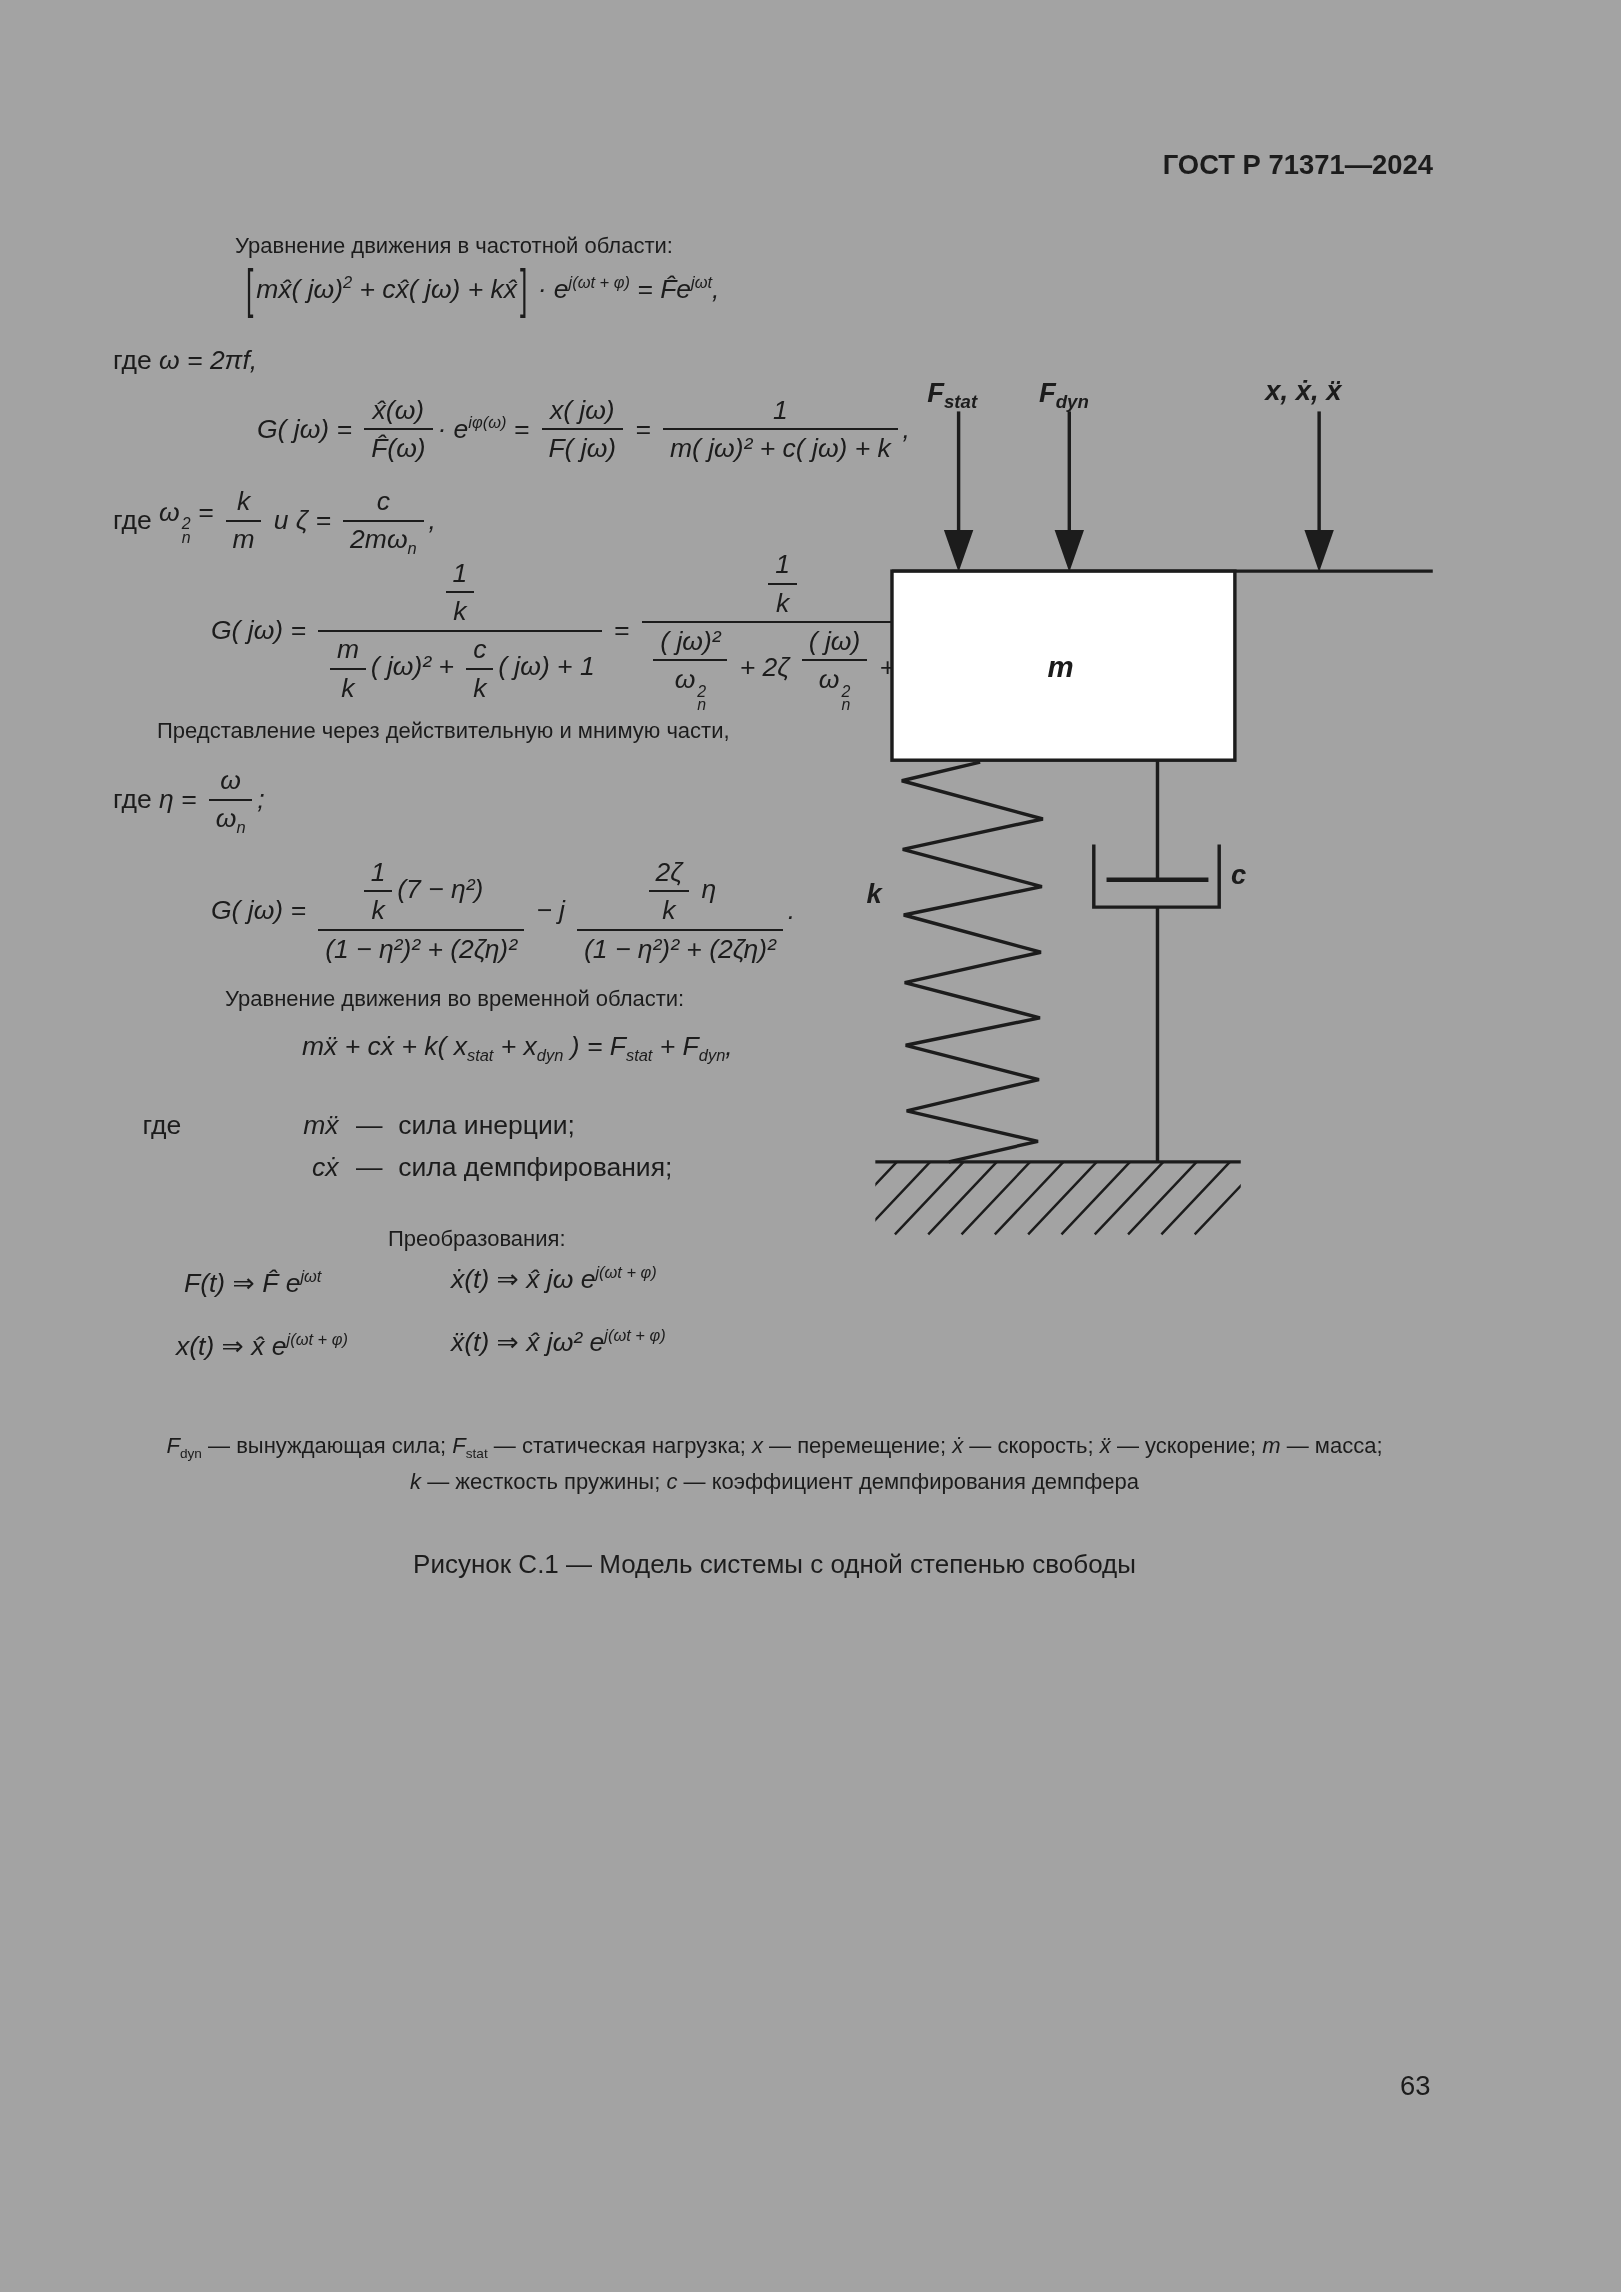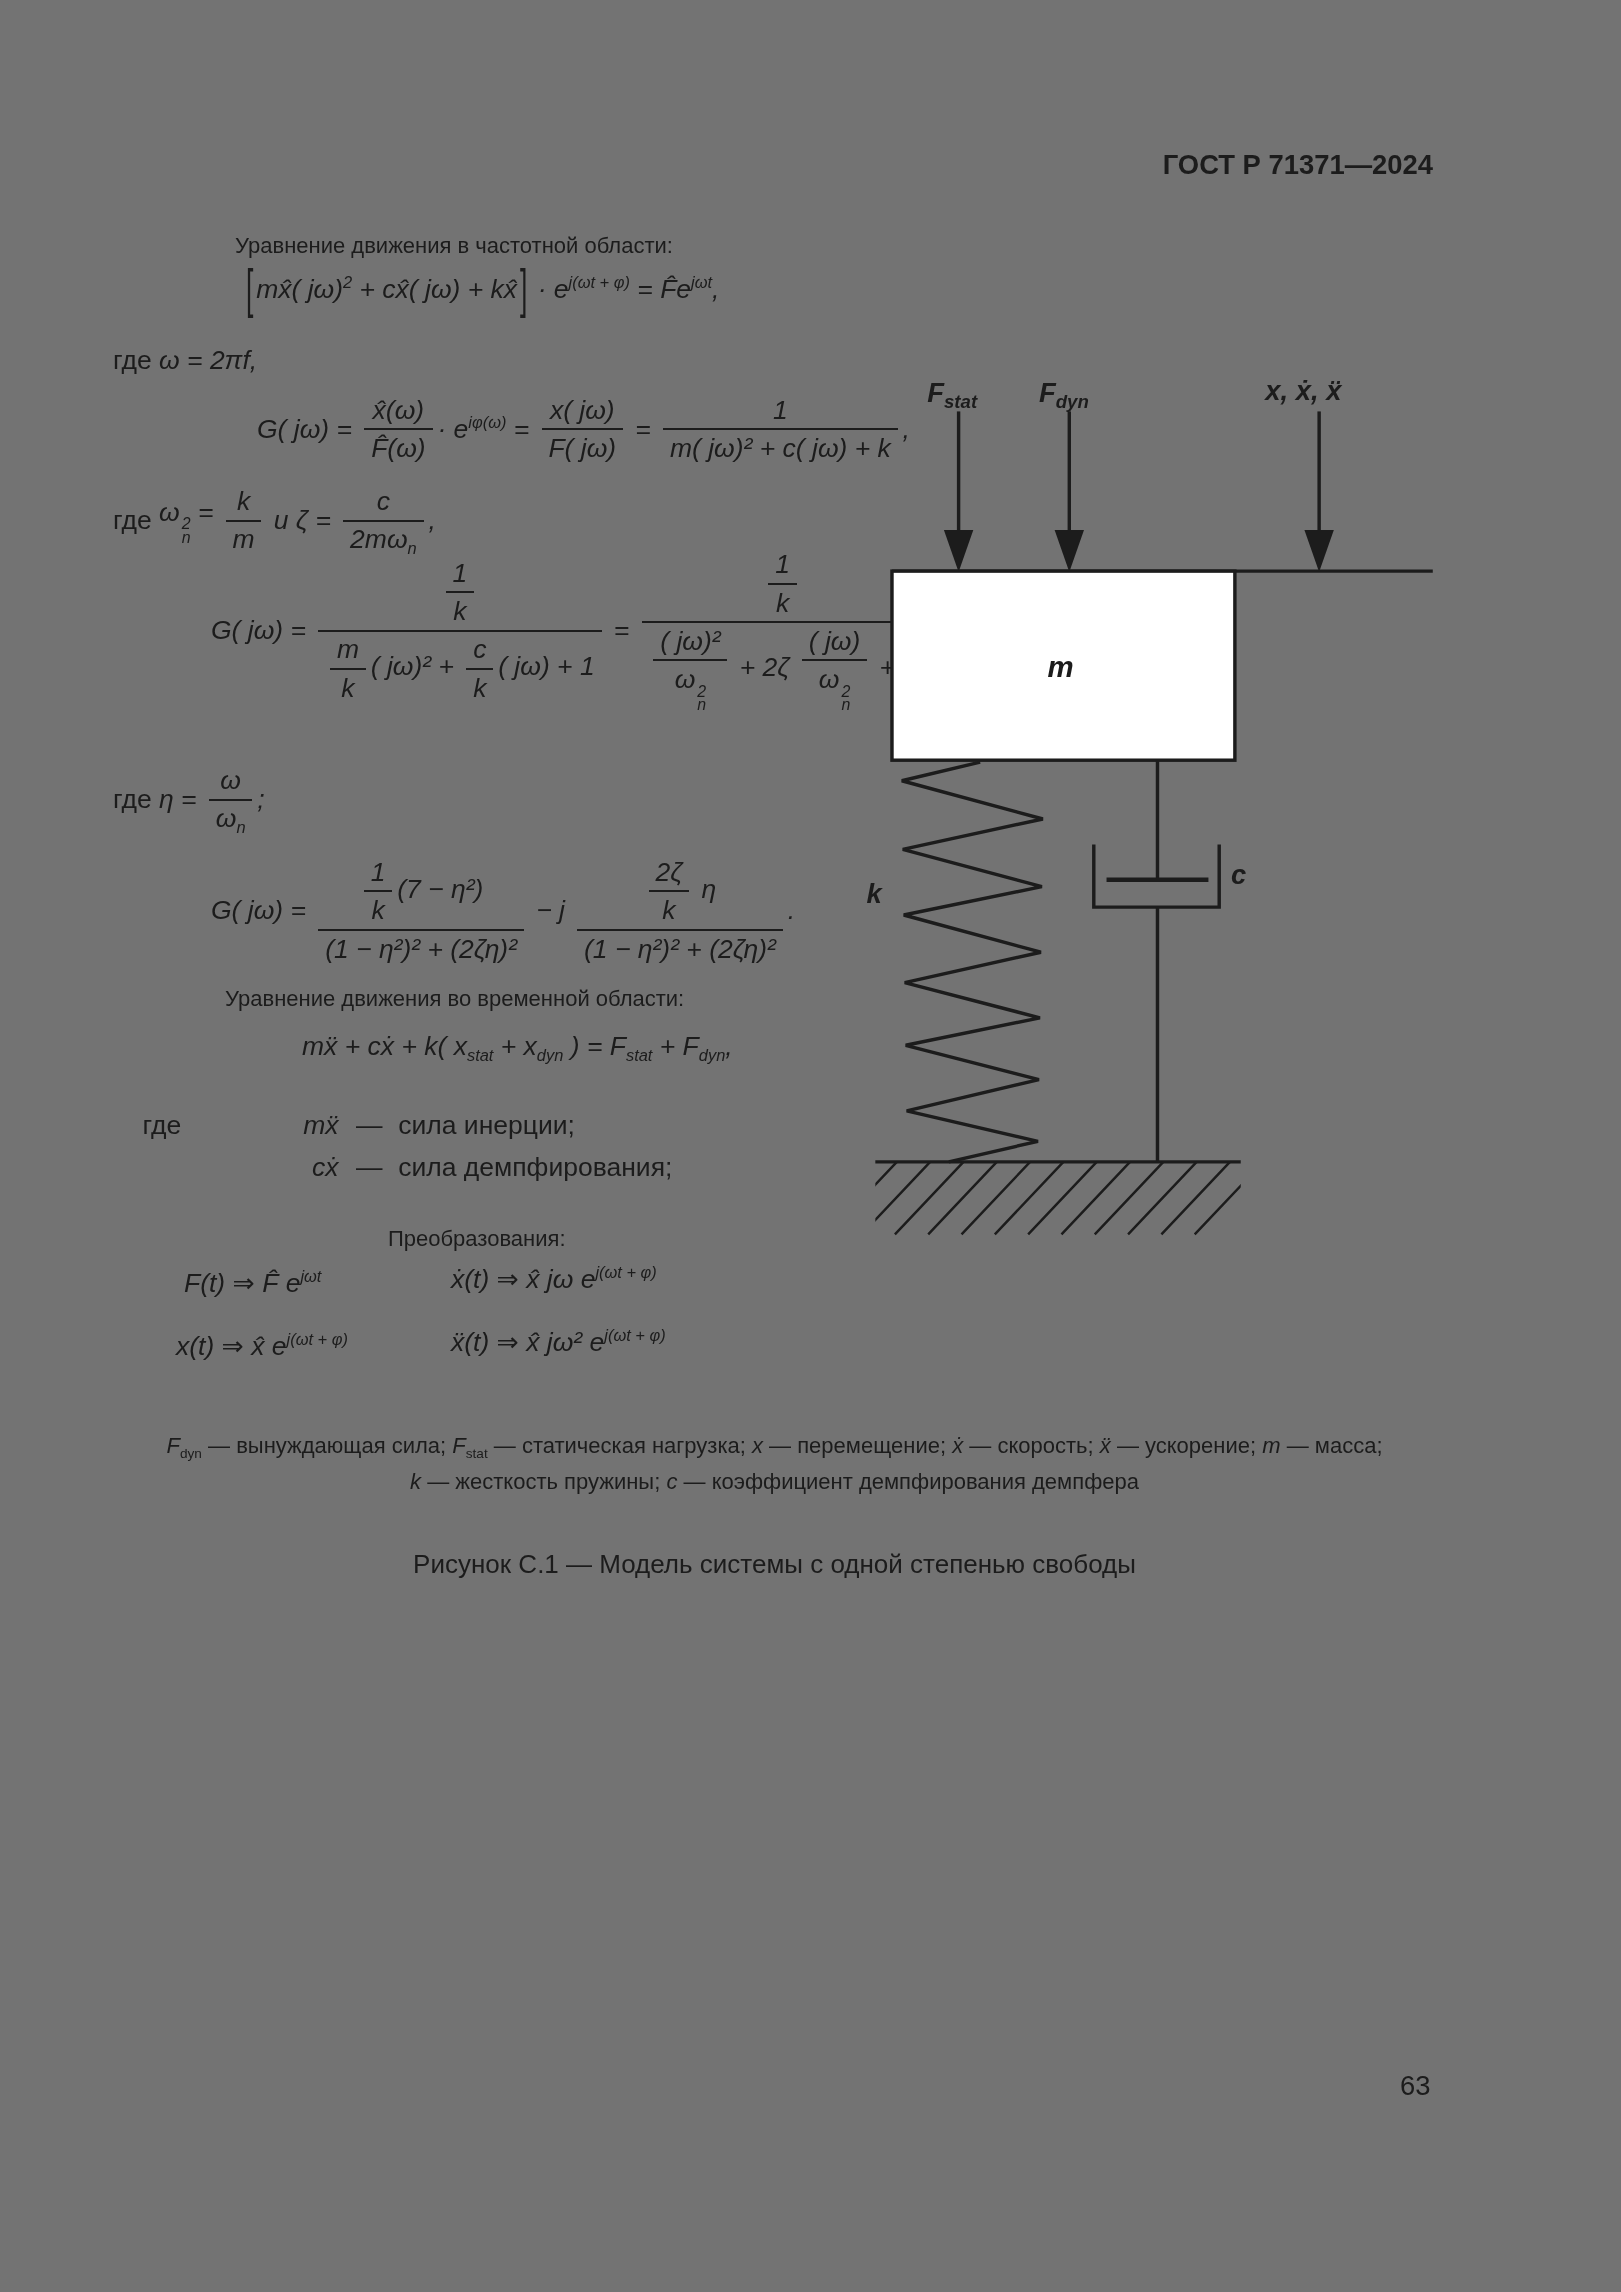--- a/index.html
+++ b/index.html
@@ -1,16 +1,16 @@
 <!DOCTYPE html>
 <html><head>
 <meta charset="utf-8">
 <style>
   html,body{margin:0;padding:0;background:#e8e8e8;}
-  .page{position:relative;width:1621px;height:2293px;background:#737373;
+  .page{position:relative;width:1621px;height:2293px;background:#a3a3a3;
         font-family:"Liberation Sans","DejaVu Sans",sans-serif;color:#1c1c1c;overflow:hidden;}
   .abs{position:absolute;}
   .txt{font-size:22px;white-space:pre;}
   .hdr{font-size:27.4px;font-weight:bold;}
   .eq{display:flex;align-items:center;font-size:26.5px;font-style:italic;line-height:1.15;}
   .eq .t{white-space:pre;}
   .gde{font-style:normal;}
   sup{font-size:0.62em;vertical-align:super;line-height:0;}
   sub{font-size:0.62em;vertical-align:sub;line-height:0;}
   .frac{display:inline-block;vertical-align:middle;text-align:center;margin:0 4.9px;}
@@ -99,20 +99,21 @@
                 <span>2</span>
                 <span>n</span>
               </span></span></span><span> + 2ζ </span><span class="frac"><span class="fr-n">( jω)</span><span class="fr-d"><span>ω</span><span class="ss">
                 <span>2</span>
                 <span>n</span>
               </span></span></span><span> + 1</span></span>
       </span>
     <span class="t">.</span>
   </div>
 
+  <div class="abs txt" style="left:157px;top:718px;">Представление через действительную и мнимую части,</div>
 
   <div class="abs eq" style="left:113px;top:767px;height:65px;">
     <span class="t gde">где </span>
     <span class="t">η = </span>
     <span class="frac">
         <span class="fr-n">ω</span>
         <span class="fr-d"><span>ω</span><sub>n</sub></span>
       </span>
     <span class="t">;</span>
   </div>

